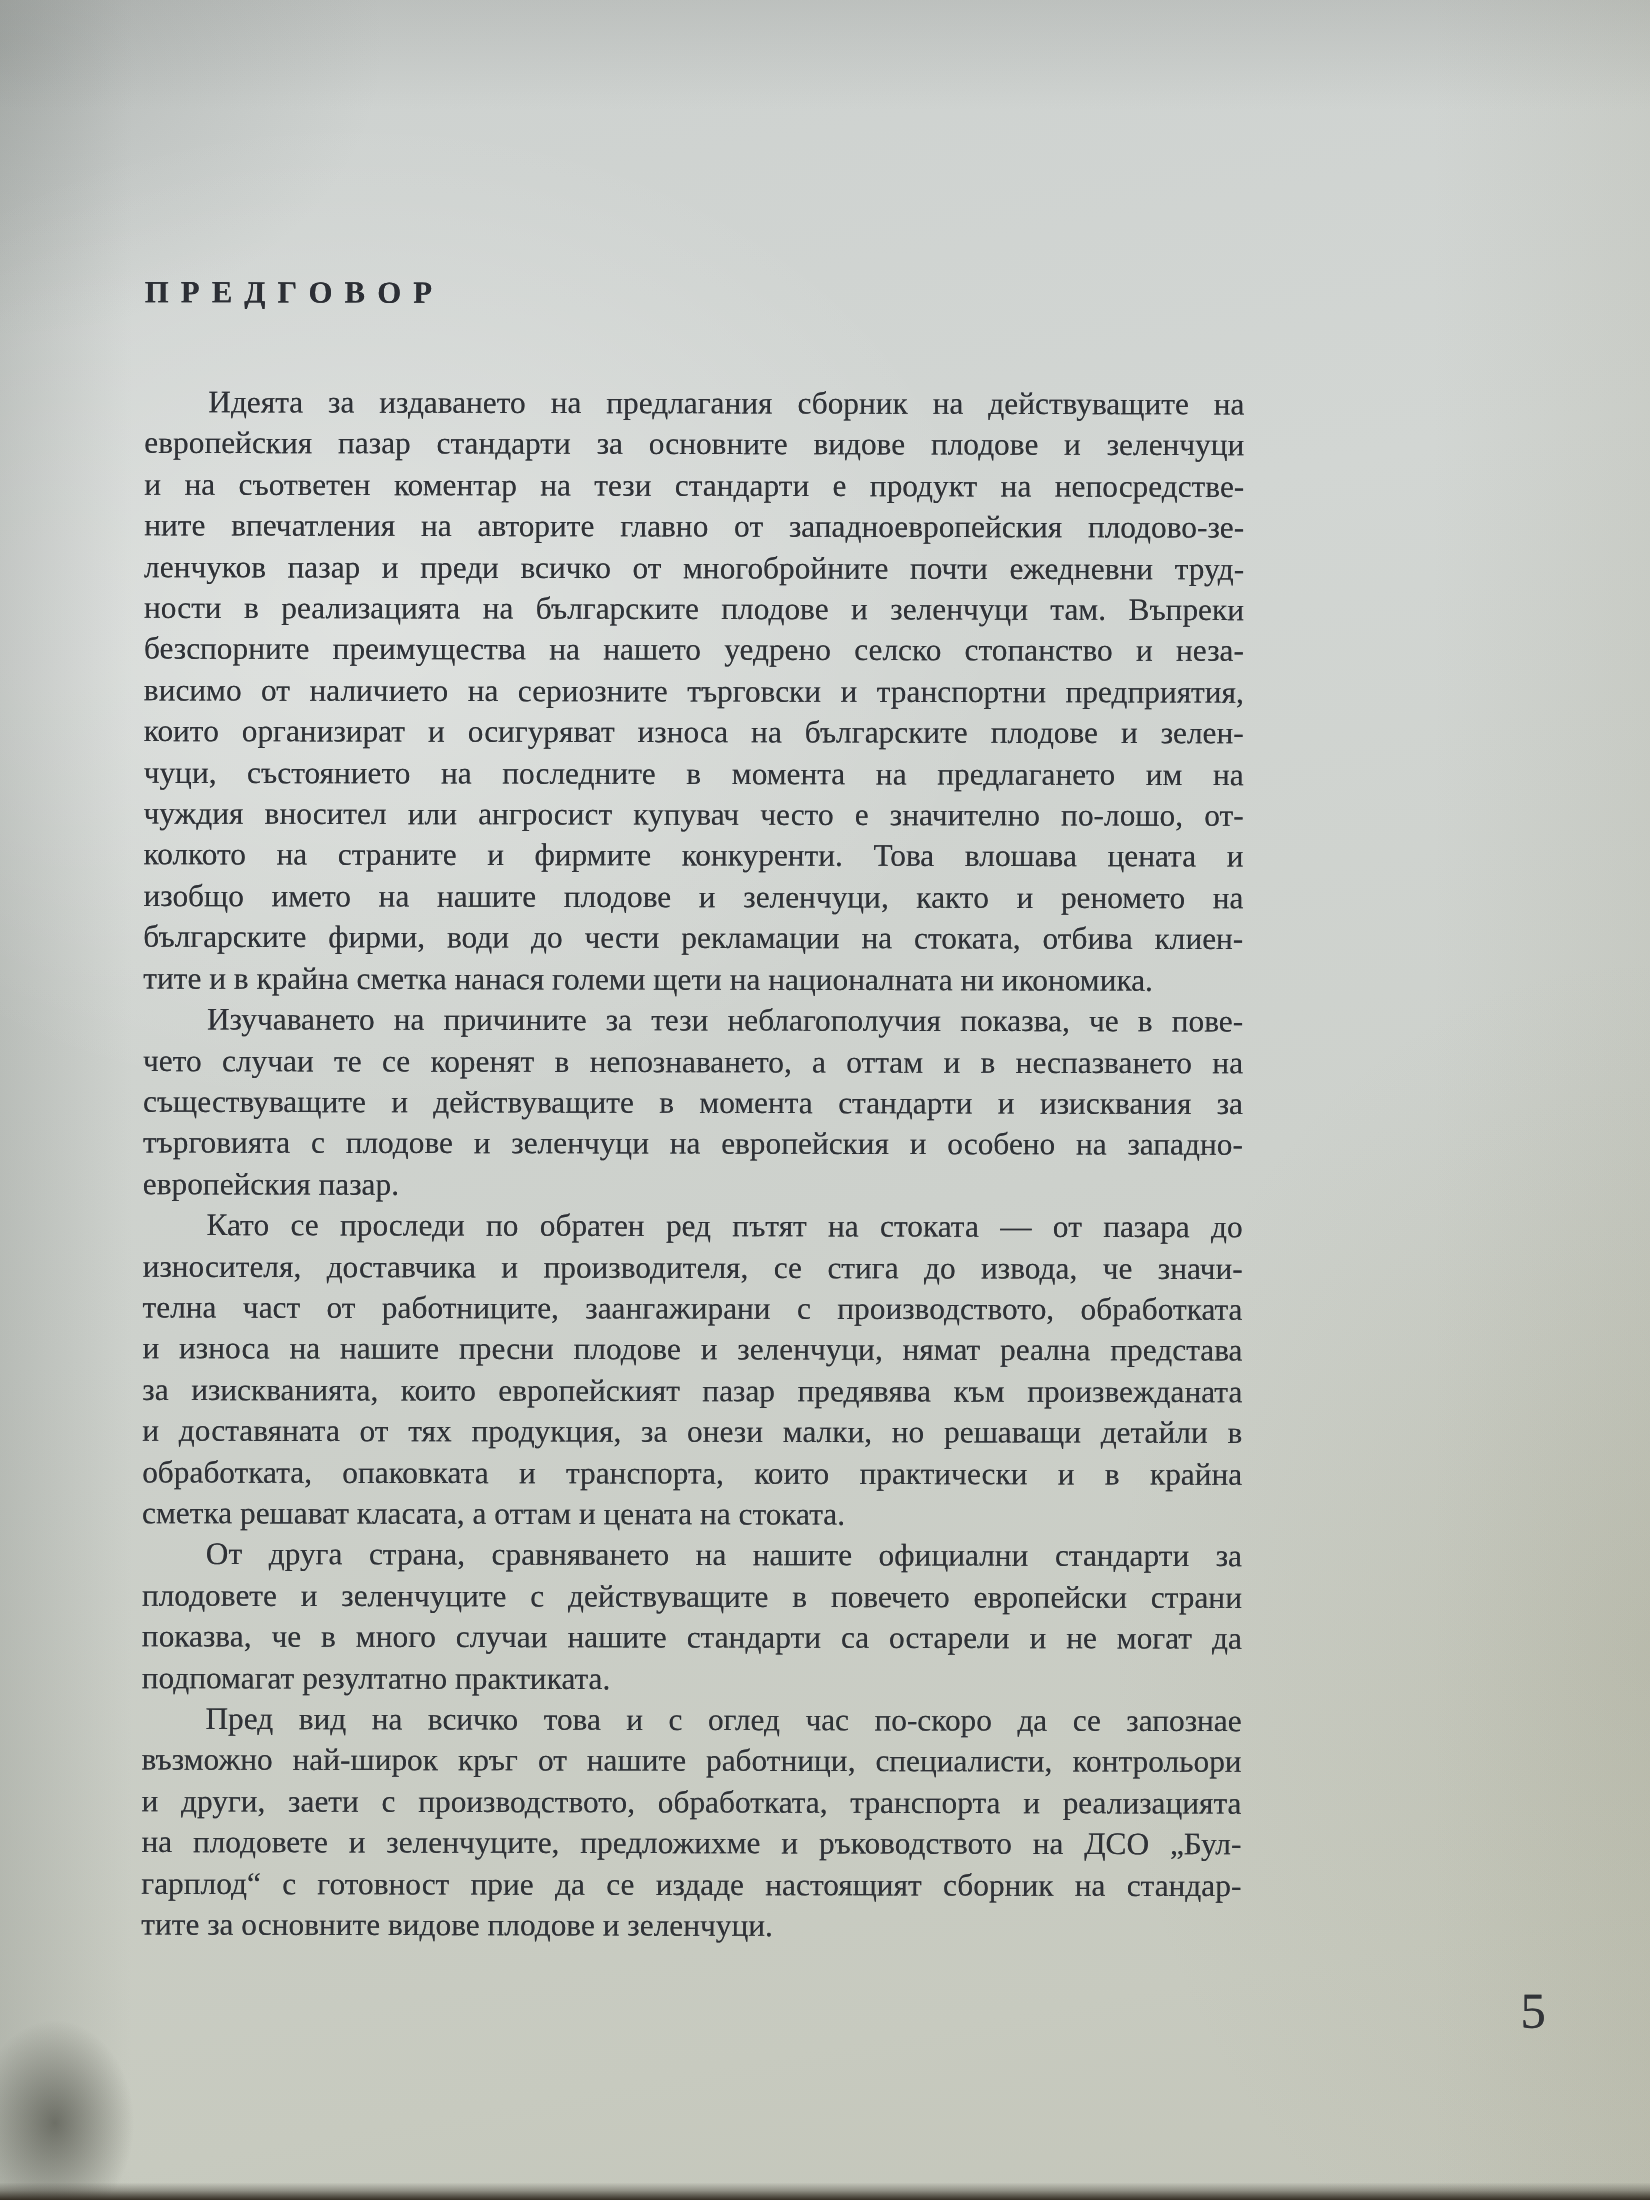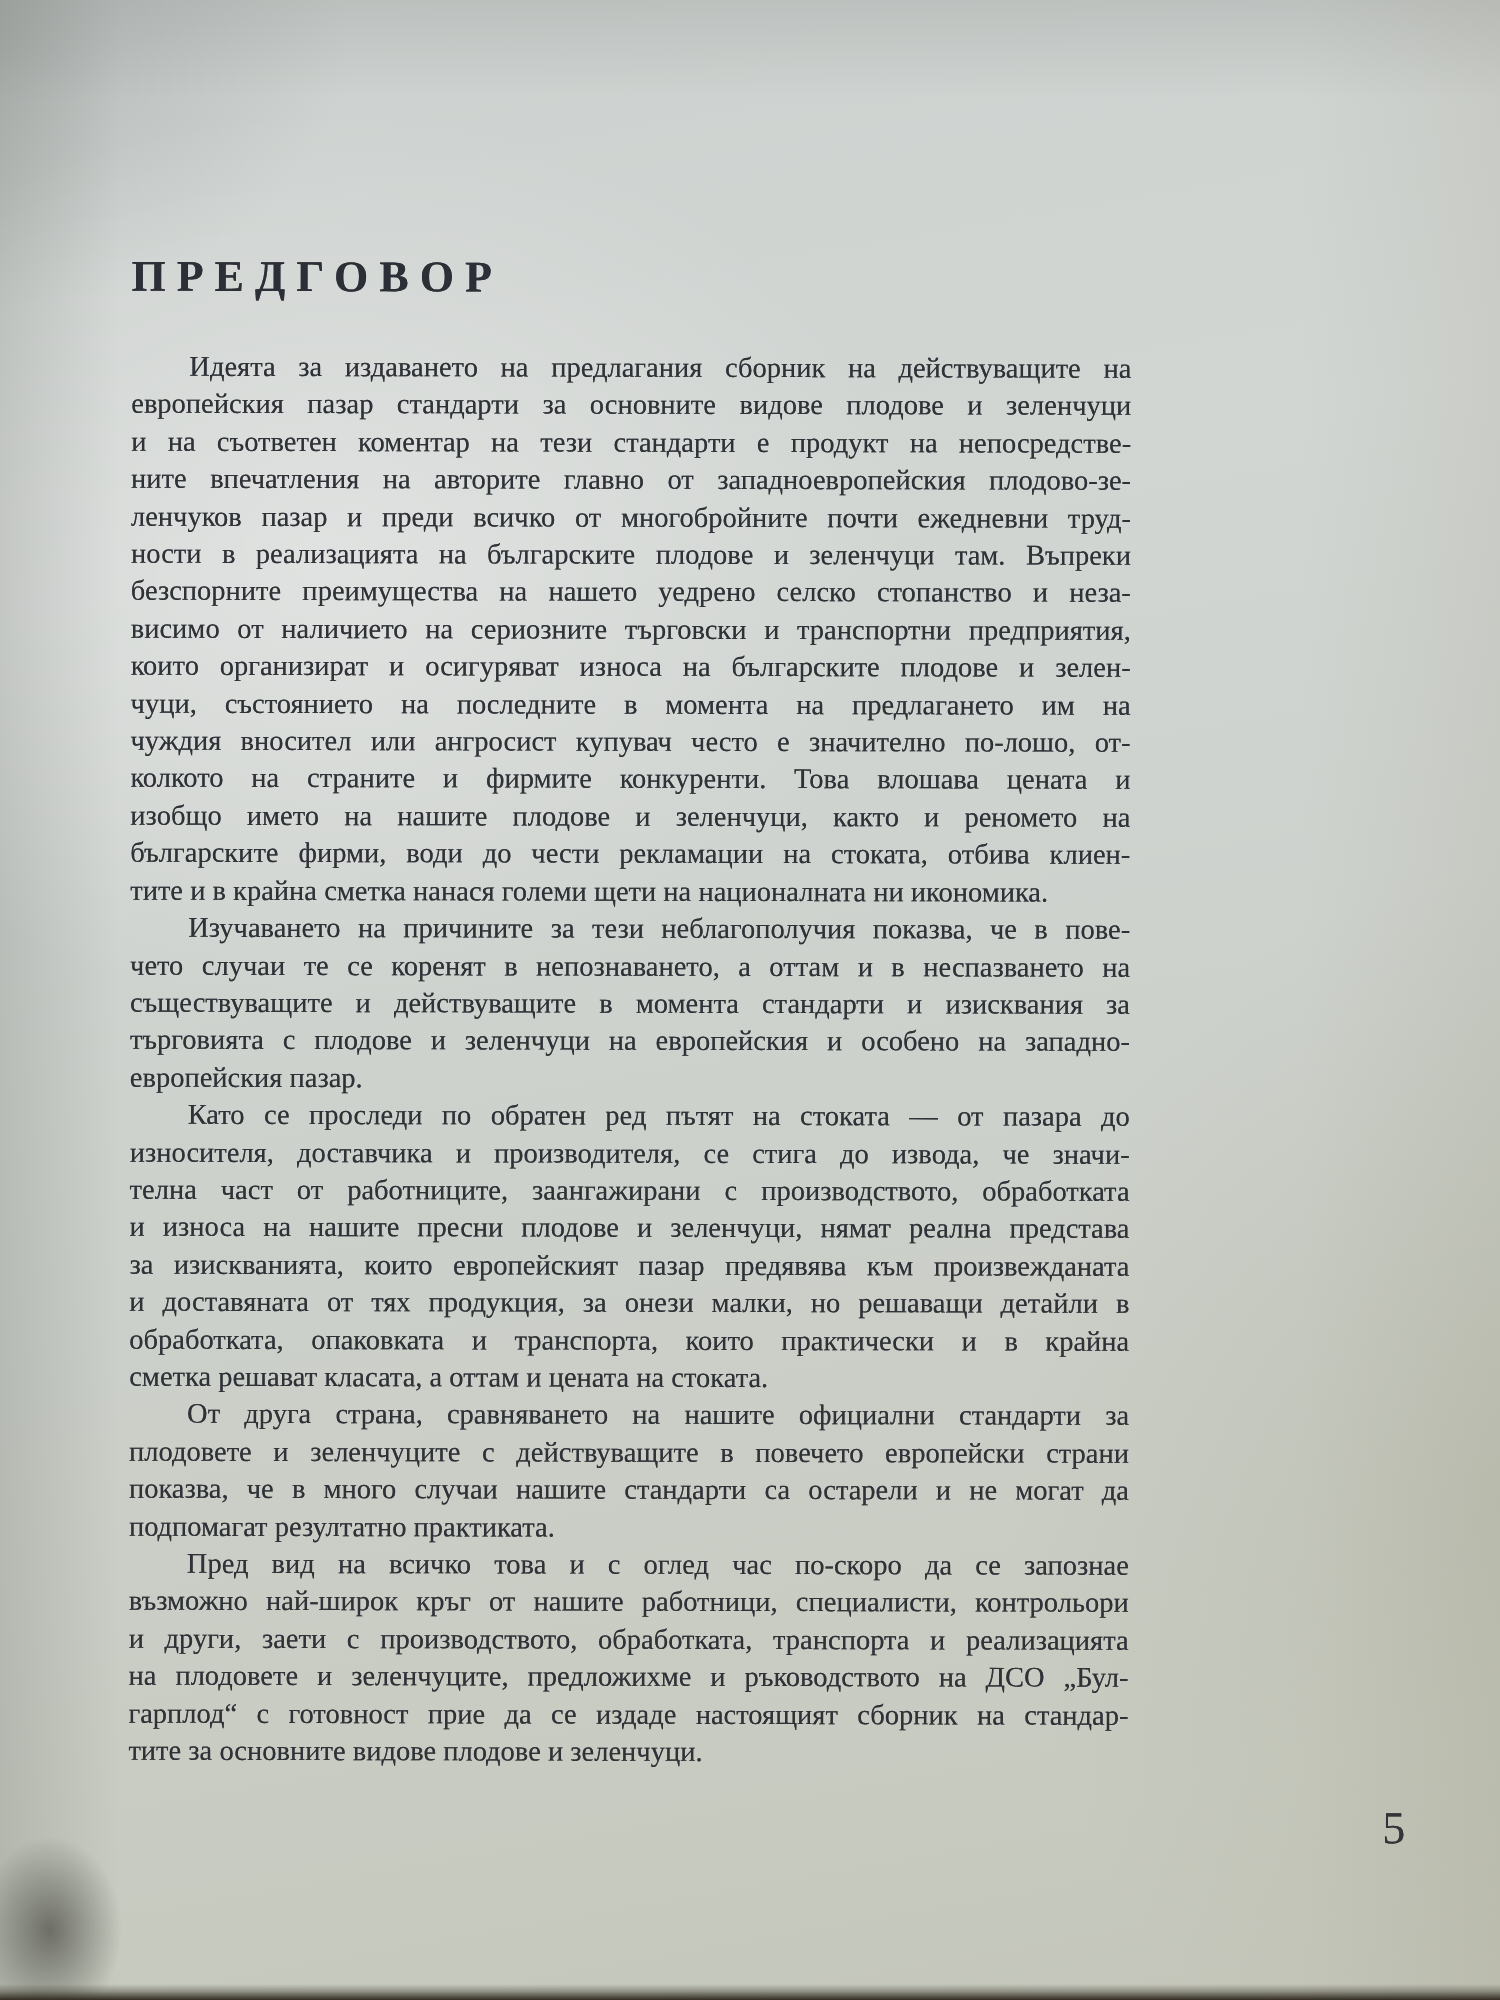--- a/index.html
+++ b/index.html
@@ -21,21 +21,21 @@
     position: absolute;
     left: 0; top: 0; right: 0; bottom: 0;
     transform: rotate(0.12deg);
     color: #2f3237;
   }
   .title {
     position: absolute;
     left: 130px;
     top: 252px;
     margin: 0;
-    font-size: 44px;
+    font-size: 28px;
     font-weight: bold;
     letter-spacing: 11px;
     color: #2c2f35;
     text-shadow: 0 0 0.6px rgba(44,47,53,0.85);
     text-align: right;
   }
   .body-text {
     position: absolute;
     left: 130px;
     top: 349px;

